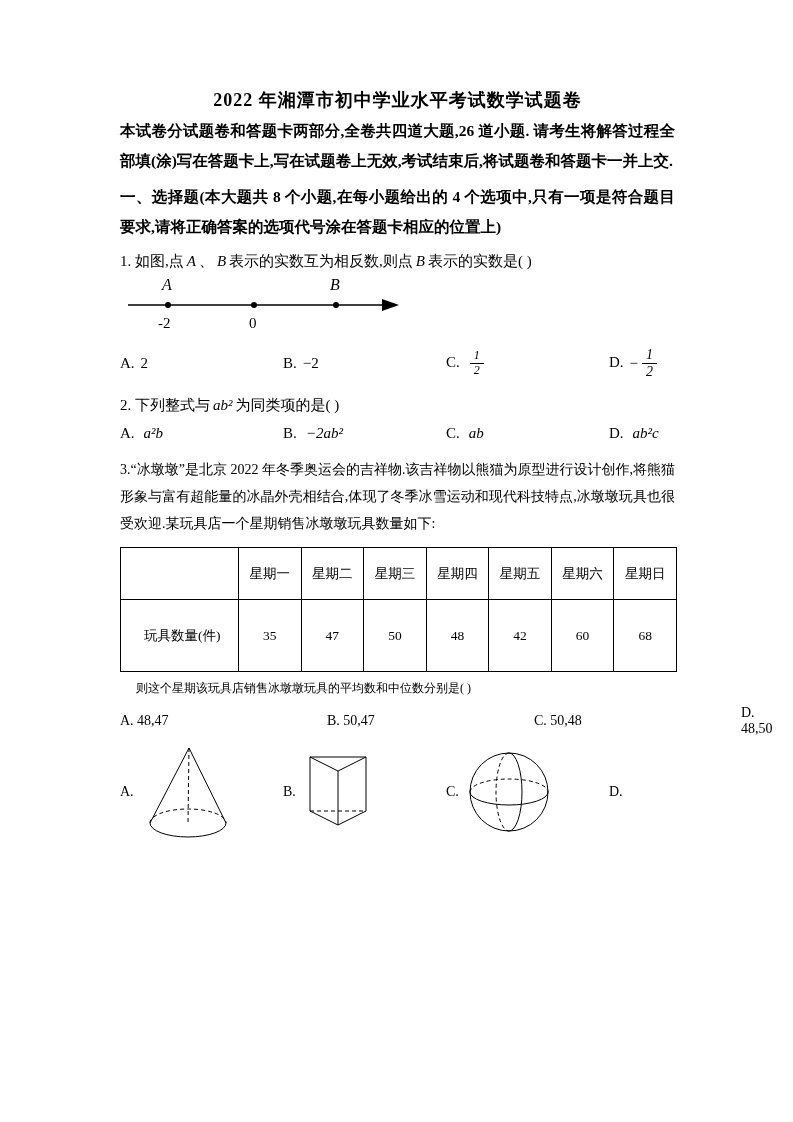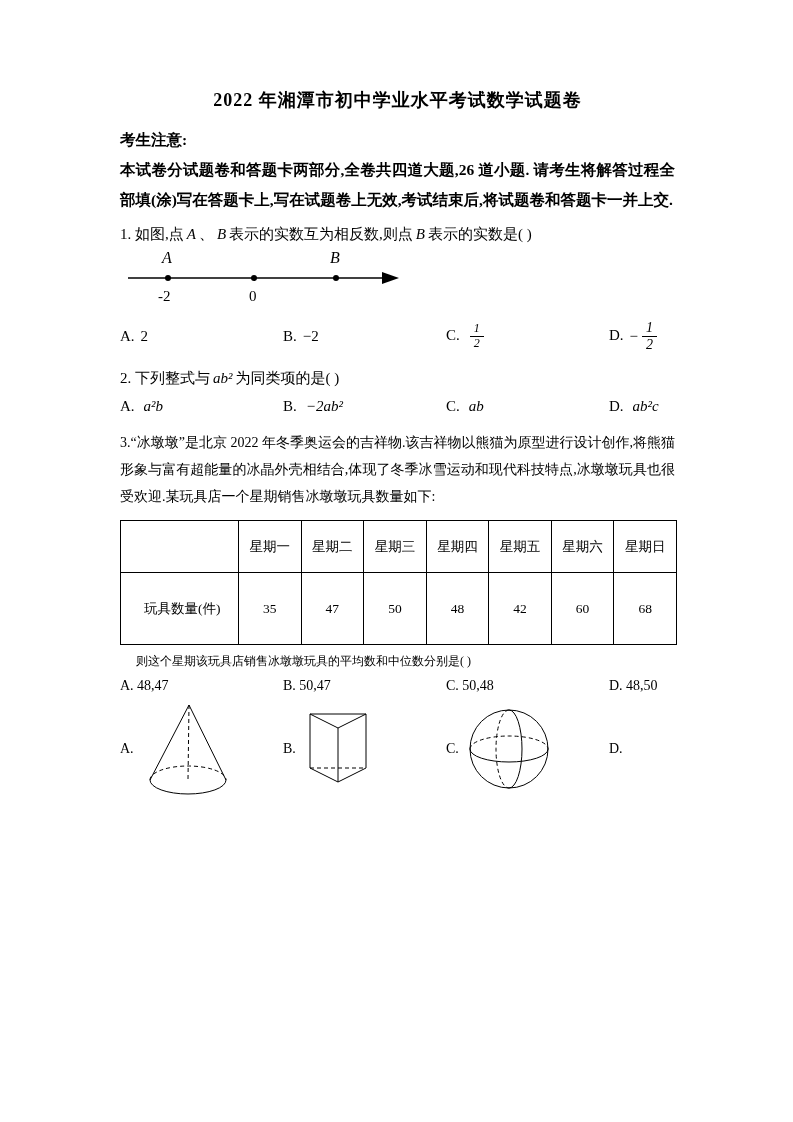--- a/index.html
+++ b/index.html
@@ -21,21 +21,21 @@
 
   .stem { font-size:15px; margin-top:10px; }
   .stem-sm { font-size:14px; margin-top:10px; line-height:27px; text-align:justify; }
   .indent { padding-left:16px; }
 
   .math { font-style:italic; margin:0 3px; }
 
   .numline-wrap { margin:2px 0 0 6px; }
 
   .opt-row { display:grid; grid-template-columns:163px 163px 163px 1fr; margin-top:14px; font-size:15px; align-items:center; }
-  .opt-row-sm { display:grid; grid-template-columns:163px 163px 163px 1fr; margin-top:8px; font-size:14px; align-items:center; }
+  .opt-row-sm { display:grid; grid-template-columns:163px 163px 163px 1fr; margin-top:8px; font-size:14px; align-items:center;gap:44px; }
   .opt .lbl { margin-right:6px; }
 
   .frac { display:inline-block; vertical-align:middle; text-align:center; font-size:12px; line-height:1.15; font-style:italic; margin-left:4px; }
   .frac .num { display:block; padding:0 4px; }
   .frac .den { display:block; border-top:1px solid #000; padding:0 4px; }
   .frac-lg { font-size:14px; }
   .sign { font-style:normal; vertical-align:middle; }
 
   .q3-table { border-collapse:collapse; margin-top:10px; width:557px; table-layout:fixed; }
   .q3-table th, .q3-table td { border:1px solid #000; font-weight:normal; font-size:13.5px; text-align:center; }
@@ -50,23 +50,23 @@
   .fig-cell .lbl { margin-right:8px; }
   svg { display:block; }
 </style>
 </head>
 <body>
 
 <div class="page">
 
   <h1 class="title">2022 年湘潭市初中学业水平考试数学试题卷</h1>
 
-  <p class="notice-head">考生注意:</p>
   <p class="notice-body">本试卷分试题卷和答题卡两部分,全卷共四道大题,26 道小题. 请考生将解答过程全部填(涂)写在答题卡上,写在试题卷上无效,考试结束后,将试题卷和答题卡一并上交.</p>
 
+  <p class="section-head">一、选择题(本大题共 8 个小题,在每小题给出的 4 个选项中,只有一项是符合题目要求,请将正确答案的选项代号涂在答题卡相应的位置上)</p>
 
   <p class="stem"><span>1. 如图,点</span><span class="math">A</span><span>、</span><span class="math">B</span><span>表示的实数互为相反数,则点</span><span class="math">B</span><span>表示的实数是(    )</span></p>
 
   <div class="numline-wrap">
     <svg width="280" height="60" viewBox="0 0 280 60">
       <line x1="2" y1="32" x2="258" y2="32" stroke="#000" stroke-width="1.6"></line>
       <polygon points="256,26 256,38 273,32" fill="#000"></polygon>
       <circle cx="42" cy="32" r="3" fill="#000"></circle>
       <circle cx="128" cy="32" r="3" fill="#000"></circle>
       <circle cx="210" cy="32" r="3" fill="#000"></circle>

